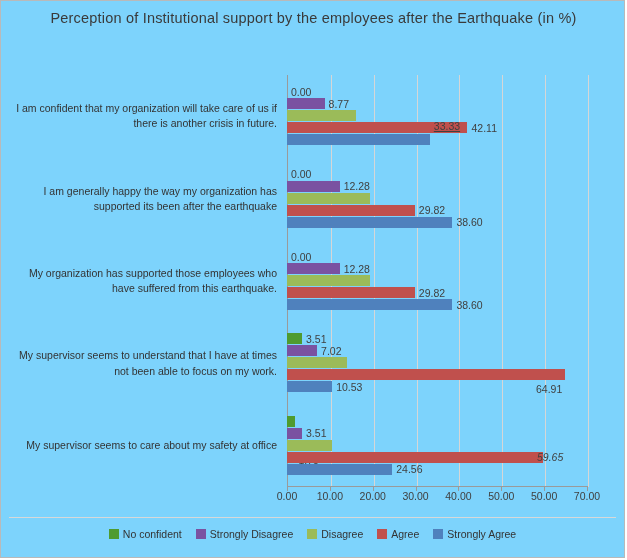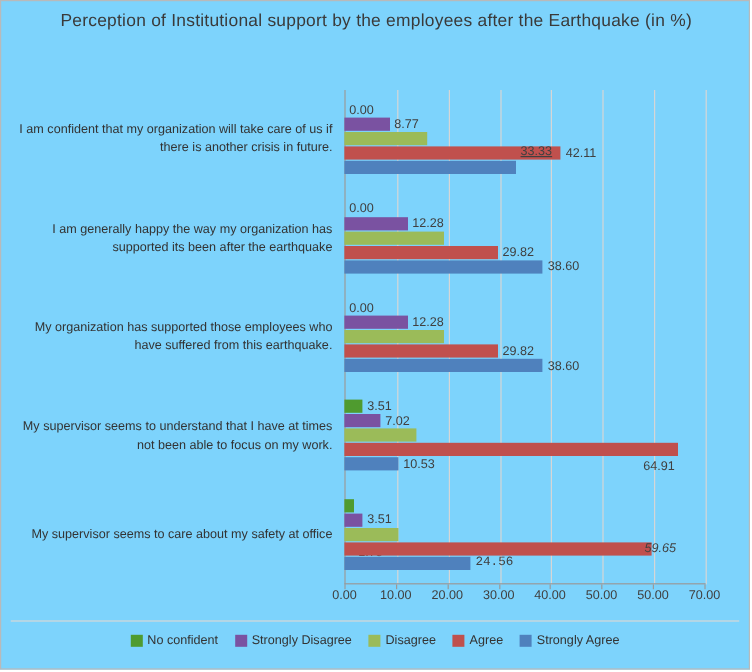--- a/index.html
+++ b/index.html
@@ -197,14 +197,14 @@
     <div class="bar-label" style="top: 379.9px; left: 335.129px;">10.53</div>
     <div class="cat-label" style="top: 437.3px;">My supervisor seems to care about my safety at office</div>
     <div class="bar" style="top: 414.8px; left: 286px; width: 7.5px; height: 11px; background: rgb(79, 155, 47);"></div>
     <div class="bar-label" style="top: 414.3px; left: 297.5px; margin-top: 39px;">1.75</div>
     <div class="bar" style="top: 426.8px; left: 286px; width: 15.0429px; height: 11px; background: rgb(122, 82, 161);"></div>
     <div class="bar-label" style="top: 426.3px; left: 305.043px;">3.51</div>
     <div class="bar" style="top: 438.8px; left: 286px; width: 45.1286px; height: 11px; background: rgb(155, 187, 89);"></div>
     <div class="bar" style="top: 450.8px; left: 286px; width: 255.643px; height: 11px; background: rgb(192, 80, 77);"></div>
     <div class="bar-label" style="top: 450.3px; left: 536px; font-style: italic;">59.65</div>
     <div class="bar" style="top: 462.8px; left: 286px; width: 105.257px; height: 11px; background: rgb(79, 129, 189);"></div>
-    <div class="bar-label" style="top: 462.3px; left: 395.257px; font-family: Liberation Mono, monospace;">24.56</div>
+    <div class="bar-label" style="top: 462.3px; left: 395.257px;">24.56</div>
   </div>
 
 </body></html>

